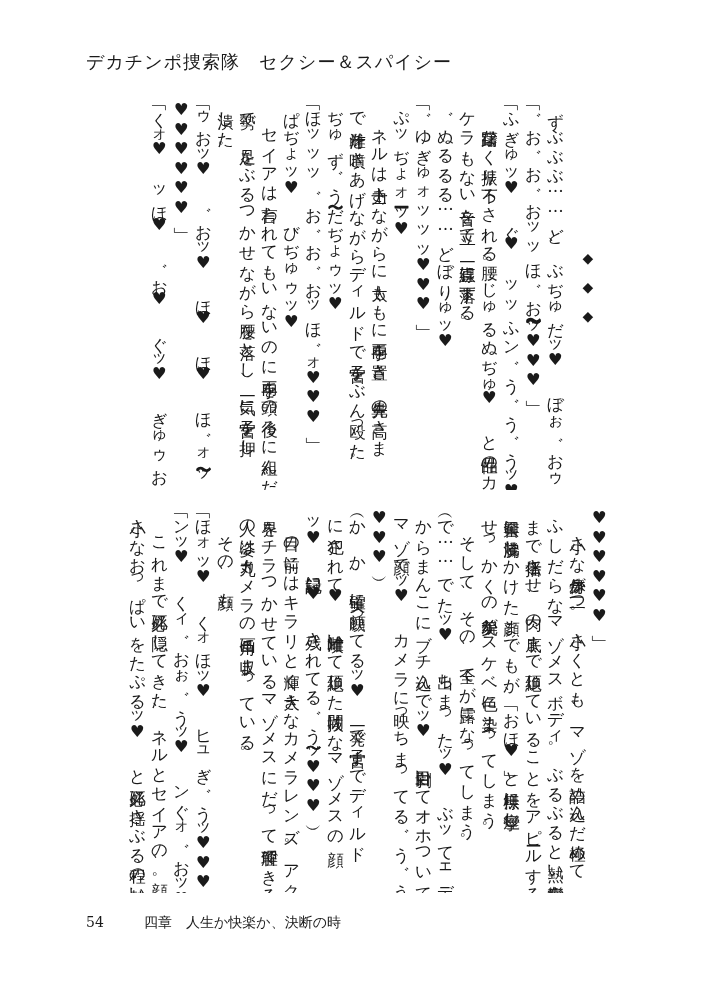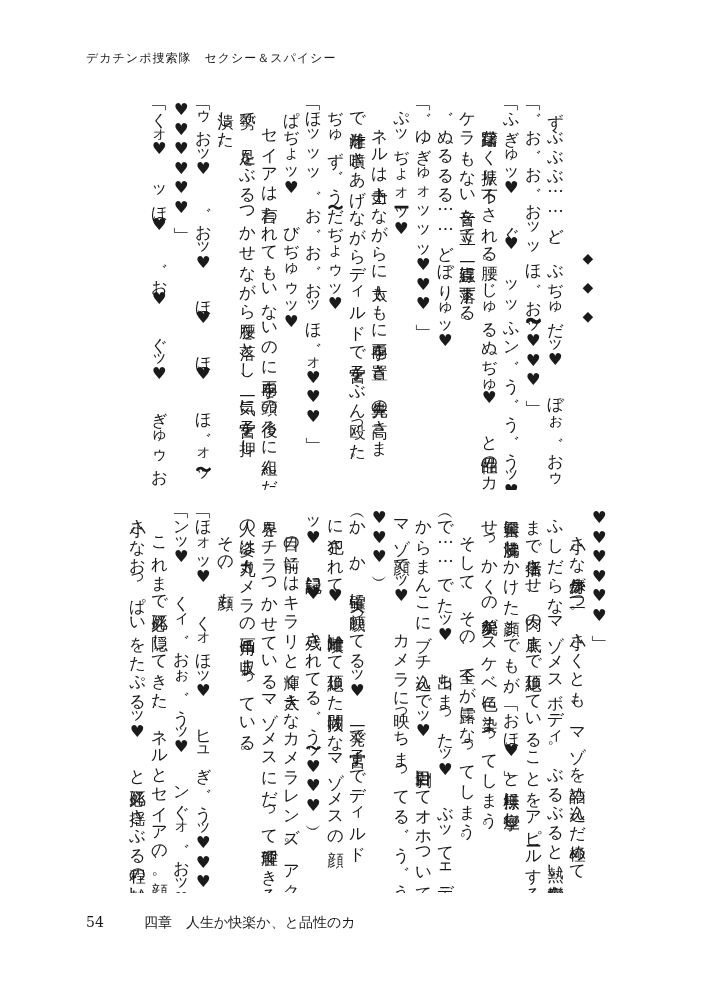--- a/index.html
+++ b/index.html
@@ -12,21 +12,21 @@
       height: 1002px;
       position: relative;
       overflow: hidden;
       color: #1a1a1a;
       font-family: "DejaVu Serif", "Liberation Serif", serif;
     }
     .running-head {
       position: absolute;
       left: 86px;
       top: 50px;
-      font-size: 12px;
+      font-size: 18px;
       letter-spacing: 1px;
       white-space: nowrap;
     }
     .folio {
       position: absolute;
       left: 86px;
       top: 914px;
       font-size: 14px;
       white-space: nowrap;
     }
@@ -117,14 +117,14 @@
   <div class="col">界をチラつかせているマゾメスにだって理解できる。今、二</div>
   <div class="col">人の姿は丸々カメラの画角に収まっている。</div>
   <div class="col">　その、顔も。</div>
   <div class="col">「ほォッ♥　くォほッ♥　ヒュぎ゛うッ♥♥♥」</div>
   <div class="col">「ンッ♥　くィ゛おぉ゛うッ♥　ンぐォ゛おッ♥♥♥」</div>
   <div class="col">　これまで必死に隠してきた、ネルとセイアの、顔。</div>
   <div class="col">小さなおっぱいをたぷるッ♥　と必死に揺さぶる程の勢い</div>
 </div>
 
 <div class="folio">
-  <span class="num">54</span><span>四章　人生か快楽か、と品性のカ</span>
+  <span class="num">54</span><span>四章　人生か快楽か、決断の時</span>
 </div>
 
 </body></html>

